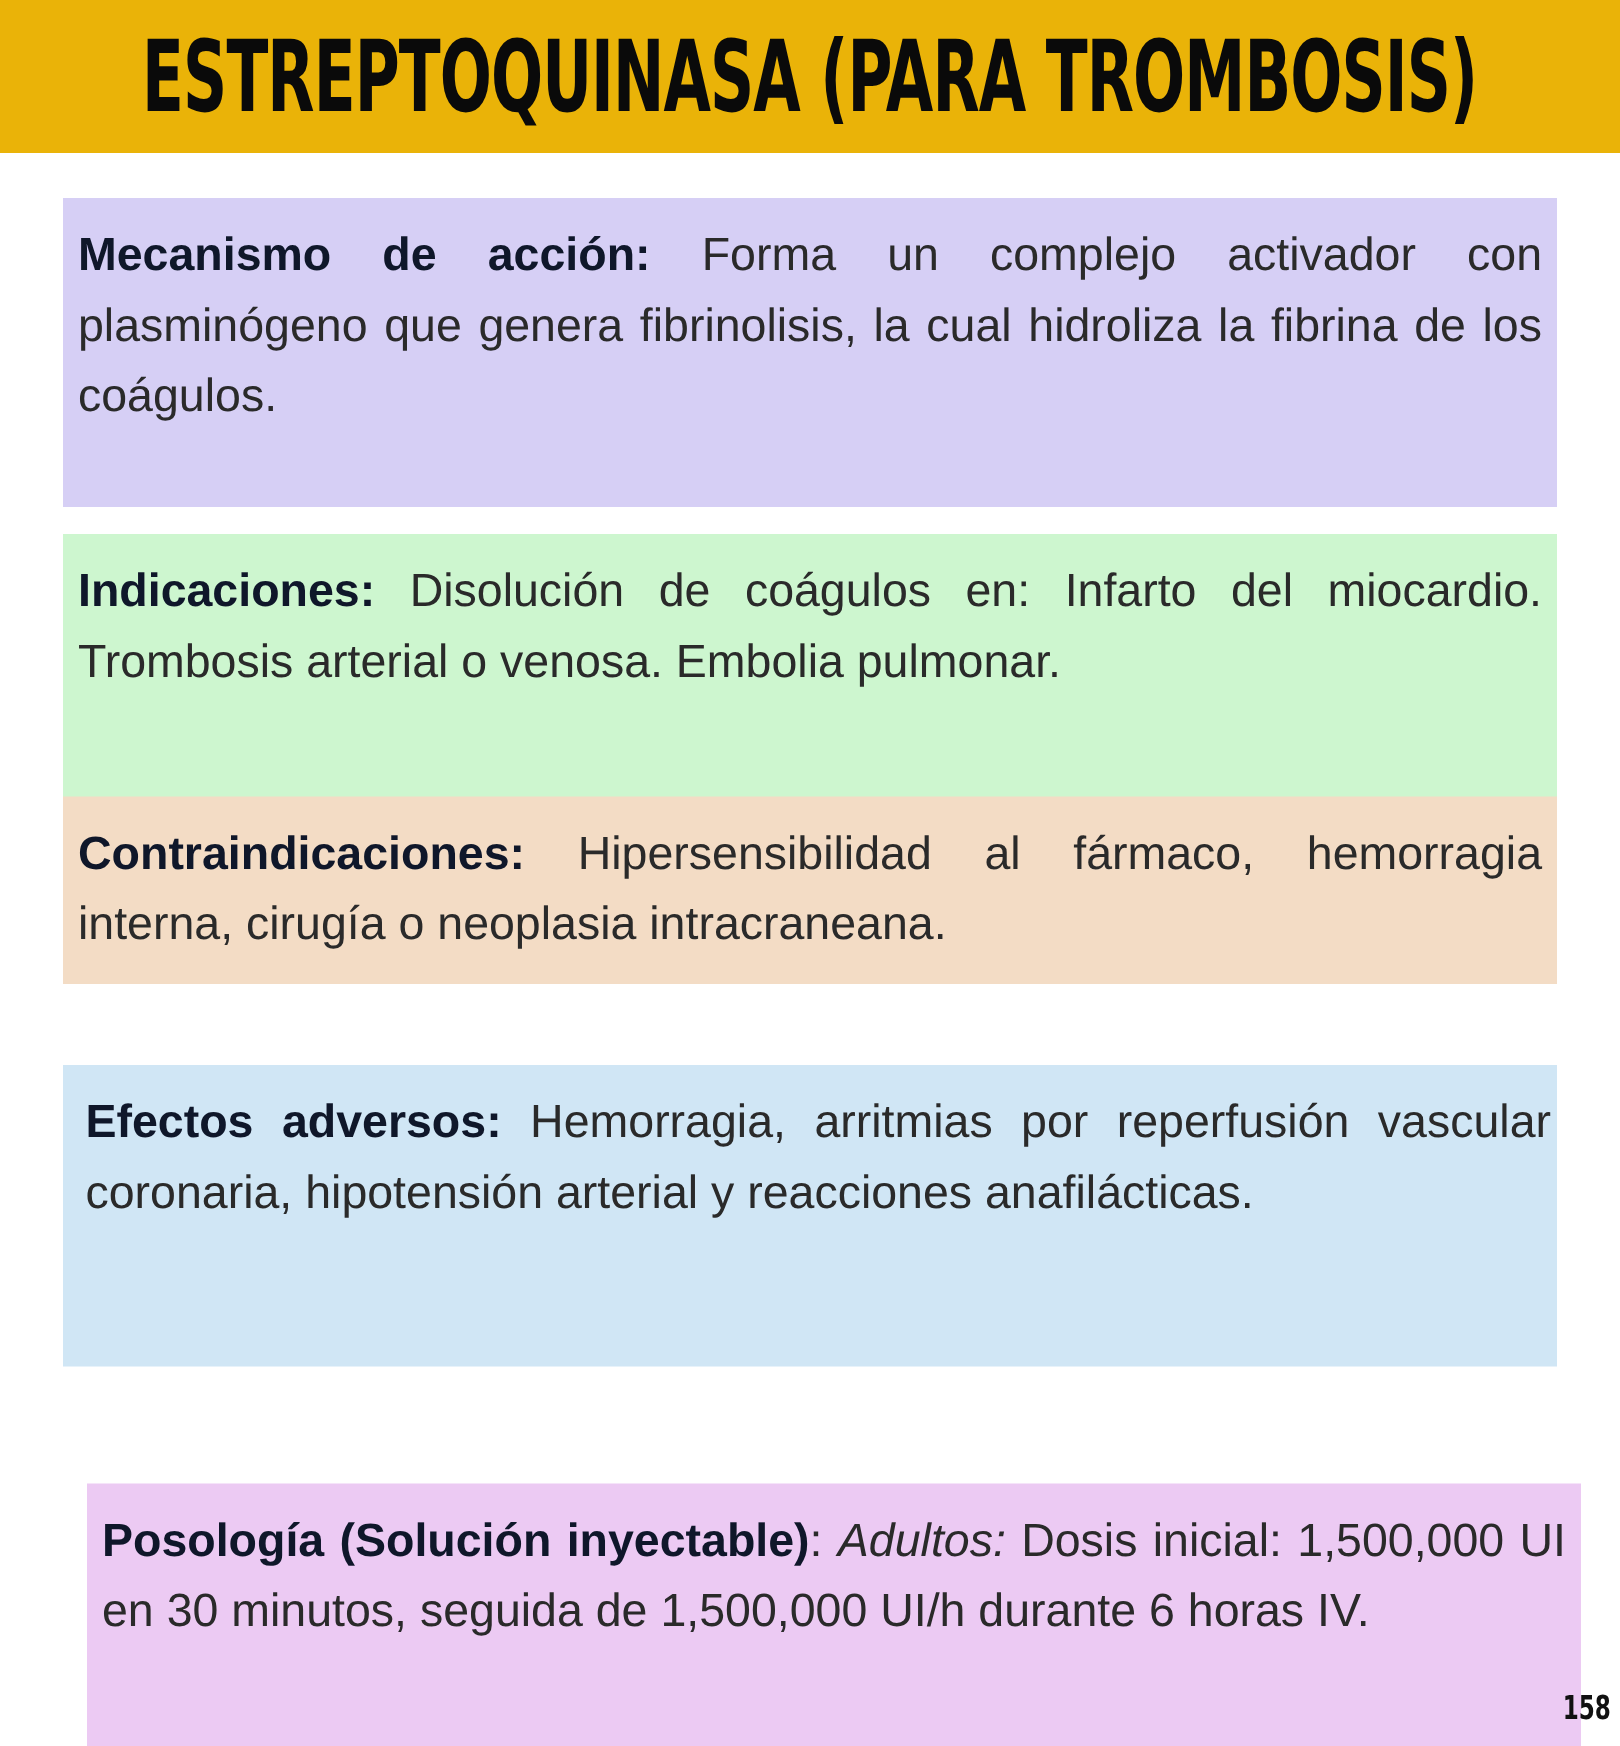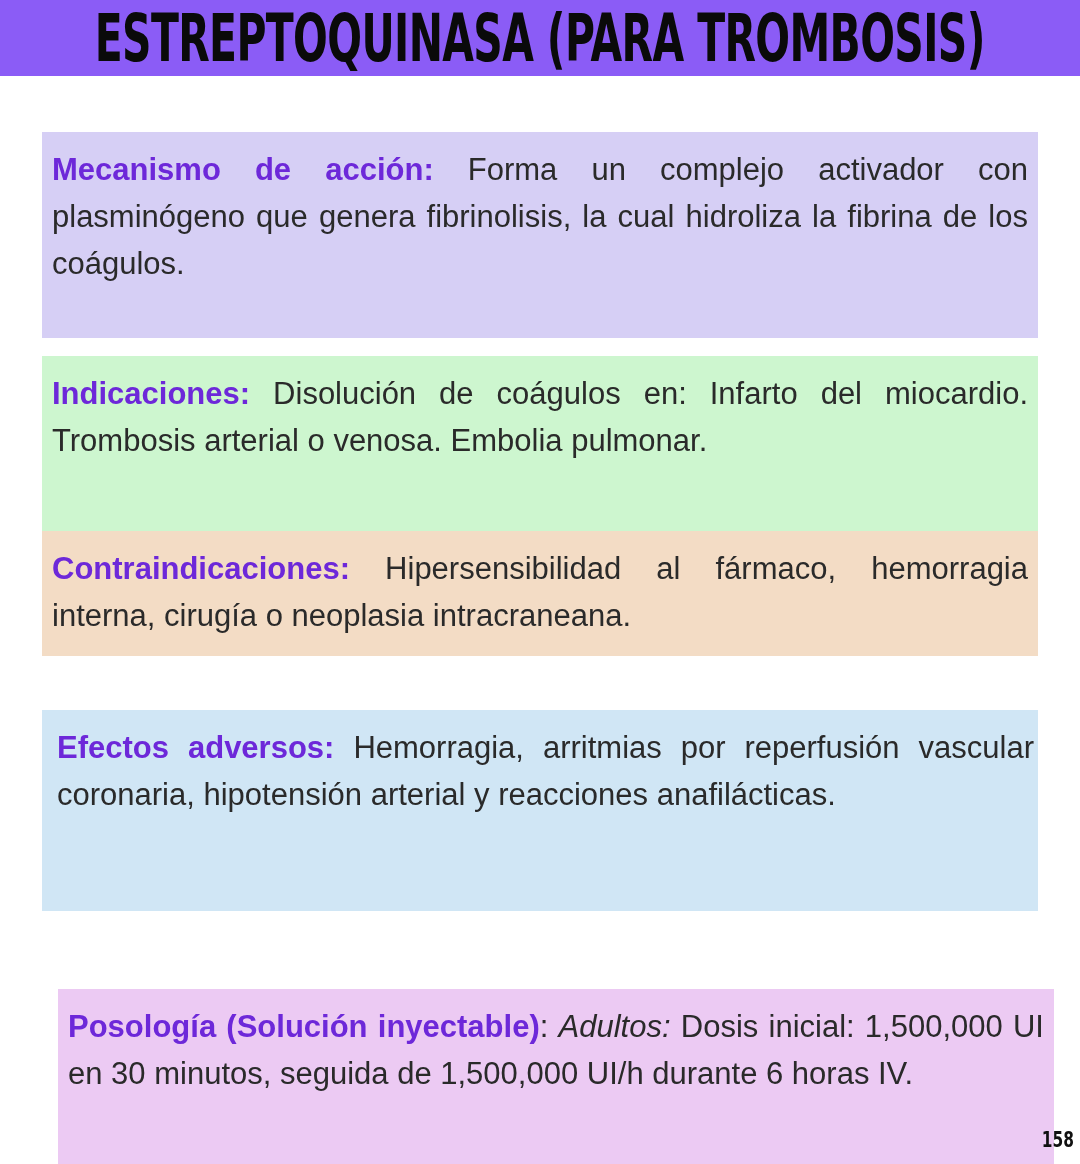--- a/index.html
+++ b/index.html
@@ -1,35 +1,35 @@
 <!DOCTYPE html>
 <html><head>
 <meta charset="utf-8">
 <style>
   html, body { margin:0; padding:0; }
   body {
     width:1080px; height:1164px; background:#ffffff; position:relative; overflow:hidden;
     font-family:"Liberation Sans", sans-serif; color:#222;
   }
   .title-bar {
-    position:absolute; left:0; top:0; width:1080px; height:76px;
-    background:#8b5cf6; display:flex; align-items:center; justify-content:center;
+    position:absolute; left:0; top:0; width:1080px; height:102px;
+    background:#eab308; display:flex; align-items:center; justify-content:center;
   }
   .title {
     font-family:"DejaVu Sans", sans-serif; font-weight:bold; font-size:66px;
     letter-spacing:-1px; color:#0a0a0a; transform:scaleX(0.62); white-space:nowrap;
     transform-origin:center;
   }
   .card {
     position:absolute; left:42px; width:996px; box-sizing:border-box;
     padding:14px 10px 0 10px;
     font-family:"Liberation Sans", sans-serif; font-size:31px; line-height:47px;
     text-align:justify; color:#2a2a2a;
   }
-  .card b { color:#6d28d9; font-weight:bold; }
+  .card b { color:#0f172a; font-weight:bold; }
   .card i { font-style:italic; }
   .c1 { top:132px; height:206px; background:#d6cff5; }
   .c2 { top:356px; height:187px; background:#cdf6cf; }
   .c3 { top:531px; height:125px; background:#f3dcc5; }
   .c4 { top:710px; height:201px; background:#d0e6f5; padding-left:15px; padding-right:4px; }
   .c5 { top:989px; height:206px; background:#eccaf3;margin-left:16px; }
   .page-num {
     position:absolute; right:6px; top:1127px;
     font-family:"DejaVu Sans", sans-serif; font-weight:bold; font-size:22px; color:#111;
     transform:scaleX(0.7); transform-origin:right;

